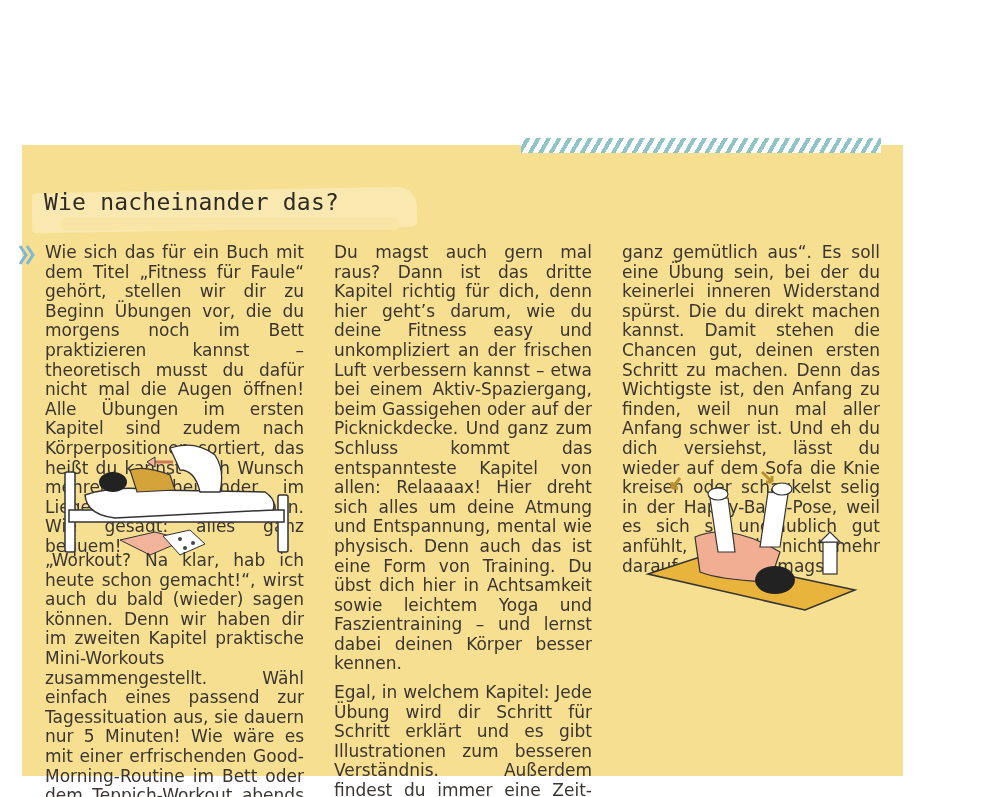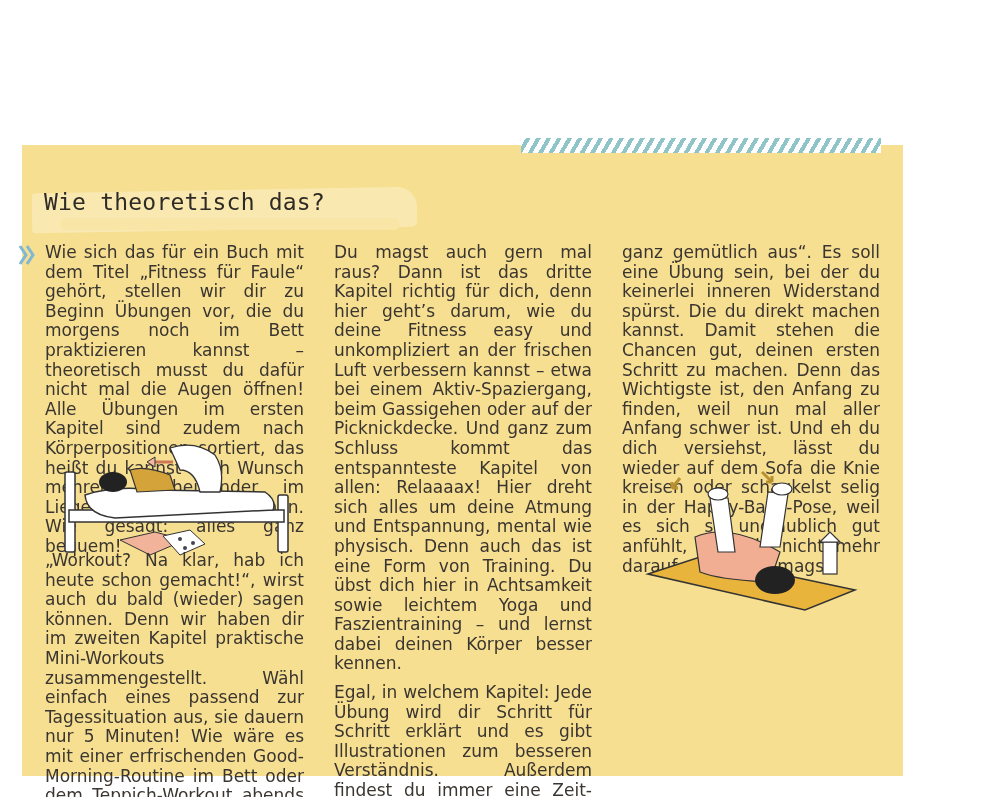--- a/index.html
+++ b/index.html
@@ -20,21 +20,21 @@
   .illus { position:absolute; }
 </style>
 </head>
 <body>
 
 <div class="panel"></div>
 <div class="stripes"></div>
 
 <div class="title-brush"></div>
 <div class="title-brush2"></div>
-<h1 class="title">Wie theoretisch das?</h1>
+<h1 class="title">Wie nacheinander das?</h1>
 
 <svg class="chev" viewBox="0 0 22 22">
   <path d="M2 2 L8 11 L2 20" fill="none" stroke="#7fb7d6" stroke-width="3"></path>
   <path d="M9 2 L15 11 L9 20" fill="none" stroke="#7fb7d6" stroke-width="3"></path>
 </svg>
 
 <div class="col col1">
   <p>Wie sich das für ein Buch mit dem Titel „Fitness für Faule“ gehört, stellen wir dir zu Beginn Übungen vor, die du morgens noch im Bett praktizieren kannst – theoretisch musst du dafür nicht mal die Augen öffnen! Alle Übungen im ersten Kapitel sind zudem nach Körperpositionen sortiert, das heißt du kannst nach Wunsch mehrere nacheinander im Liegen oder Sitzen machen. Wie gesagt: alles ganz bequem!</p>
 </div>
 

